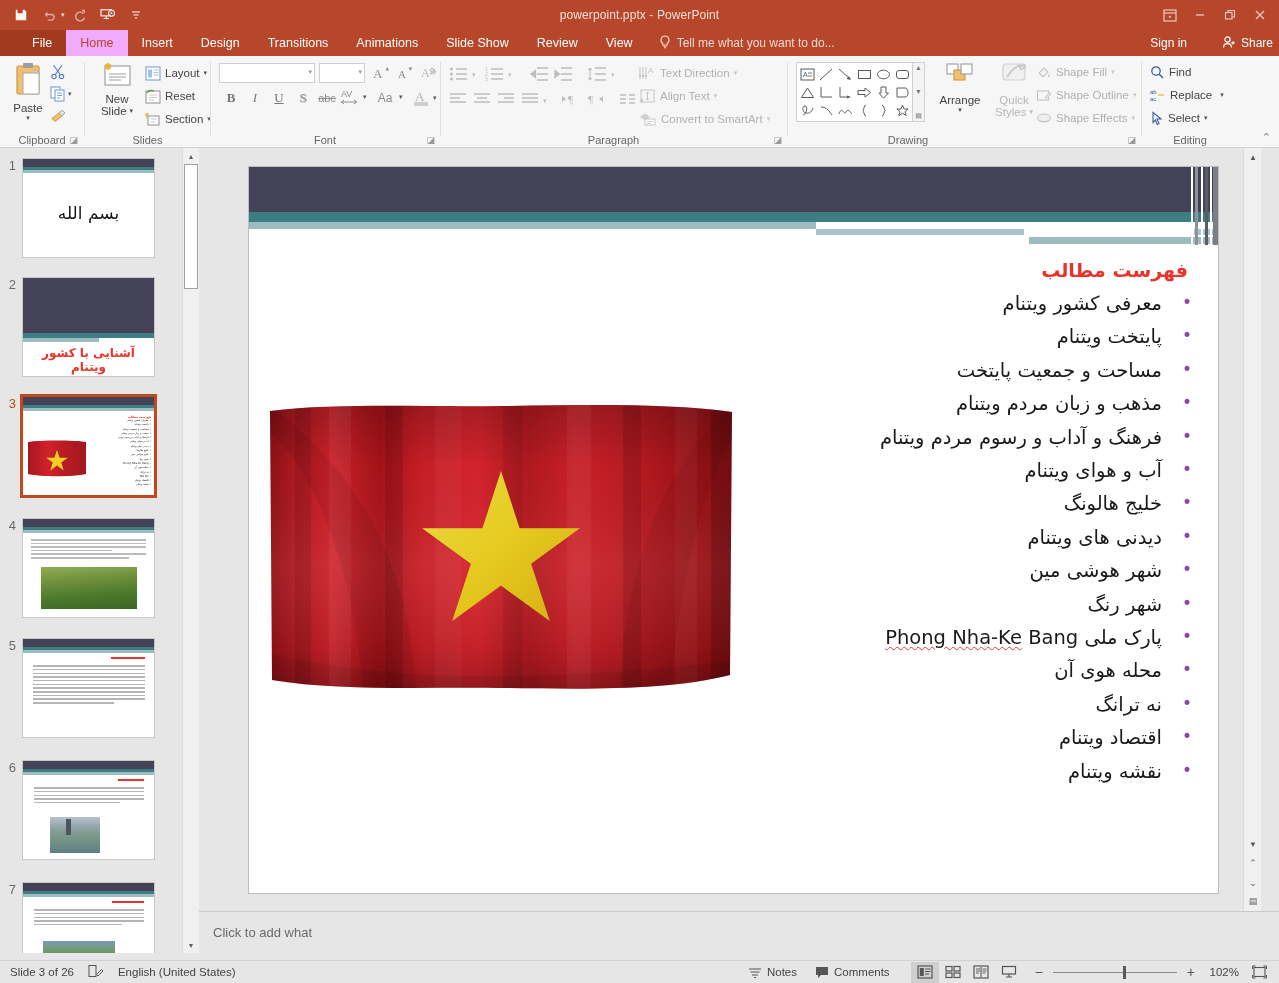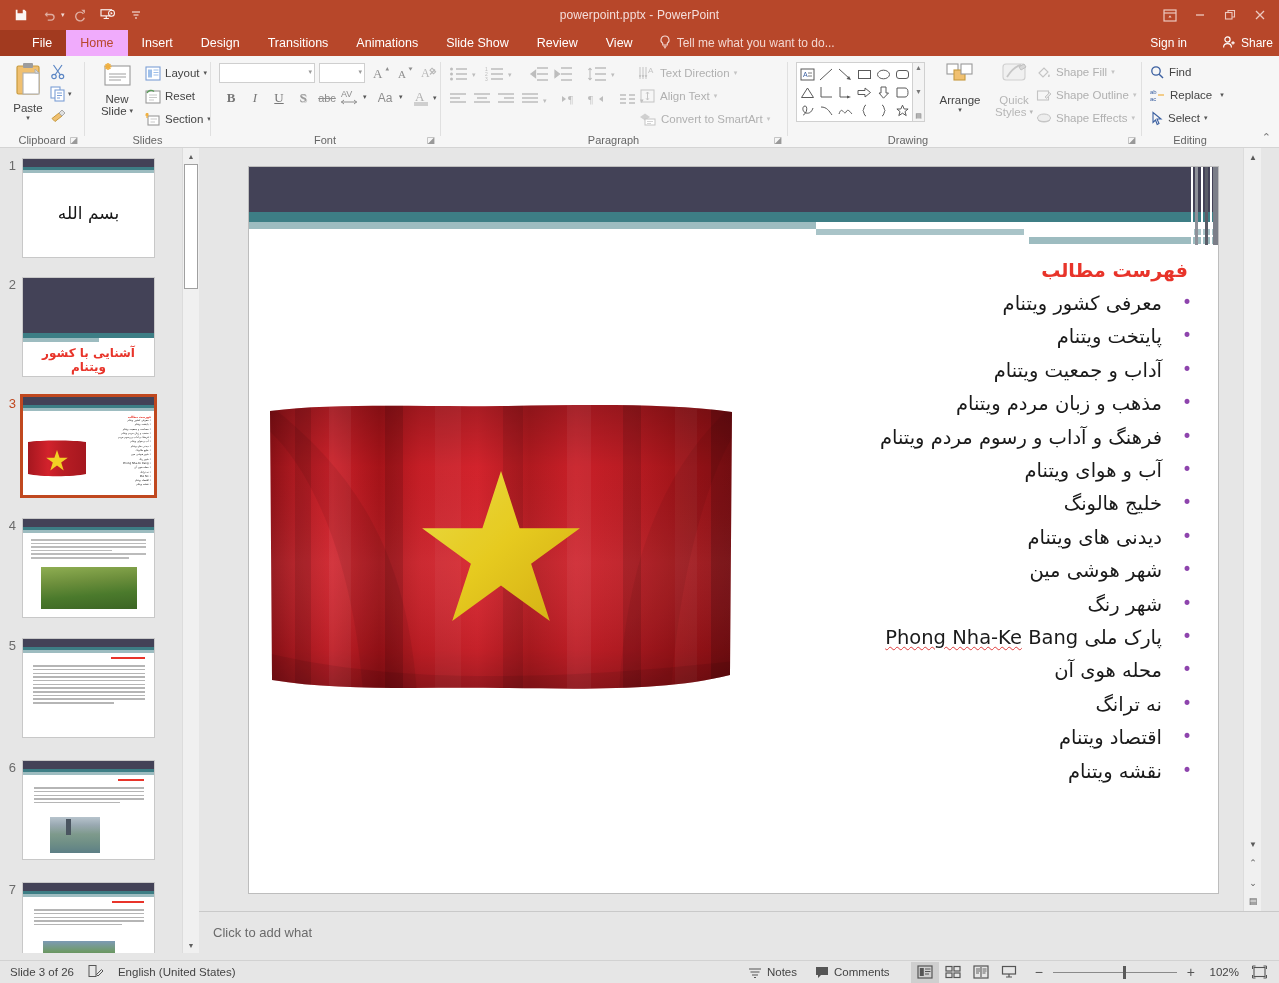--- a/index.html
+++ b/index.html
@@ -977,21 +977,21 @@
                      L185.2 218 L203.9 160.7 L155.1 125.3 L215.4 125.3 Z" fill="#000" opacity="0.05"></path>
           </g>
         </svg>
       </div>
 
       <div class="toc">
         <div class="toc-title">فهرست مطالب</div>
         <ul>
           <li>معرفی کشور ویتنام</li>
           <li>پایتخت ویتنام</li>
-          <li>آداب و جمعیت ویتنام</li>
+          <li>مساحت و جمعیت پایتخت</li>
           <li>مذهب و زبان مردم ویتنام</li>
           <li>فرهنگ و آداب و رسوم مردم ویتنام</li>
           <li>آب و هوای ویتنام</li>
           <li>خلیج هالونگ</li>
           <li>دیدنی های ویتنام</li>
           <li>شهر هوشی مین</li>
           <li>شهر رنگ</li>
           <li id="toc-i10"><span>پارک ملی </span><span class="misspell">Phong Nha-Ke</span><span> Bang</span></li>
           <li>محله هوی آن</li>
           <li>نه ترانگ</li>

